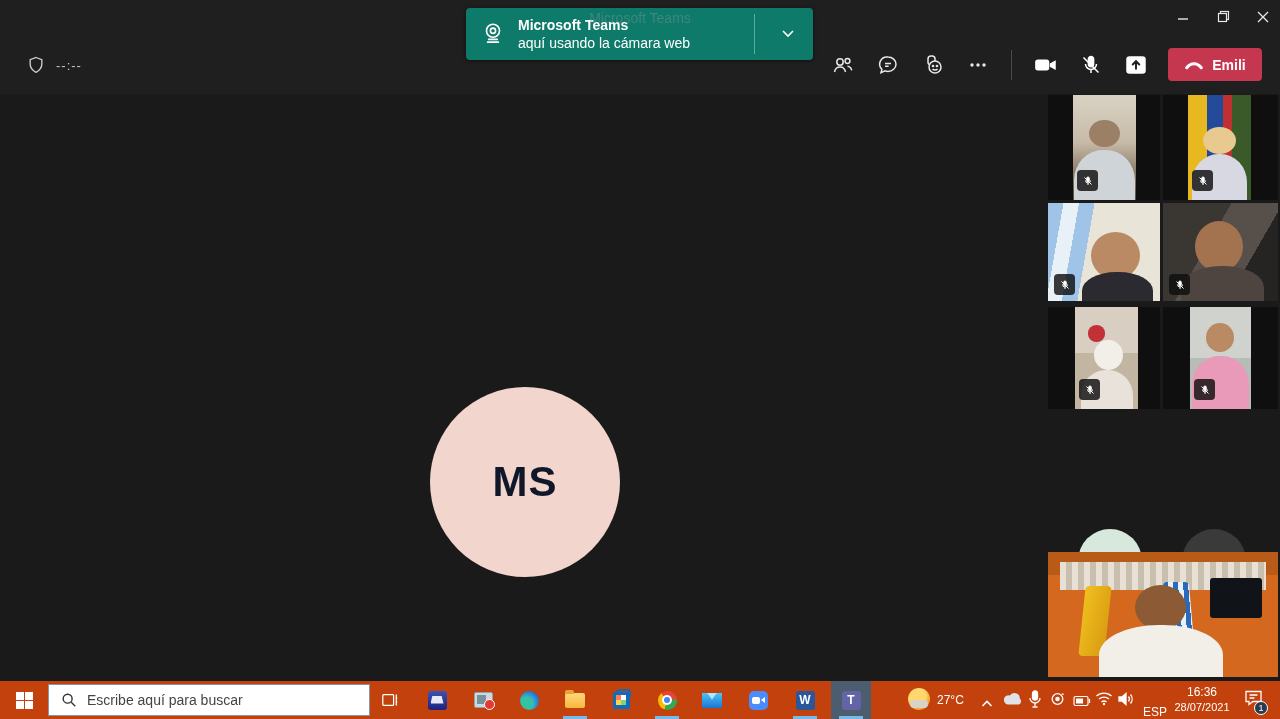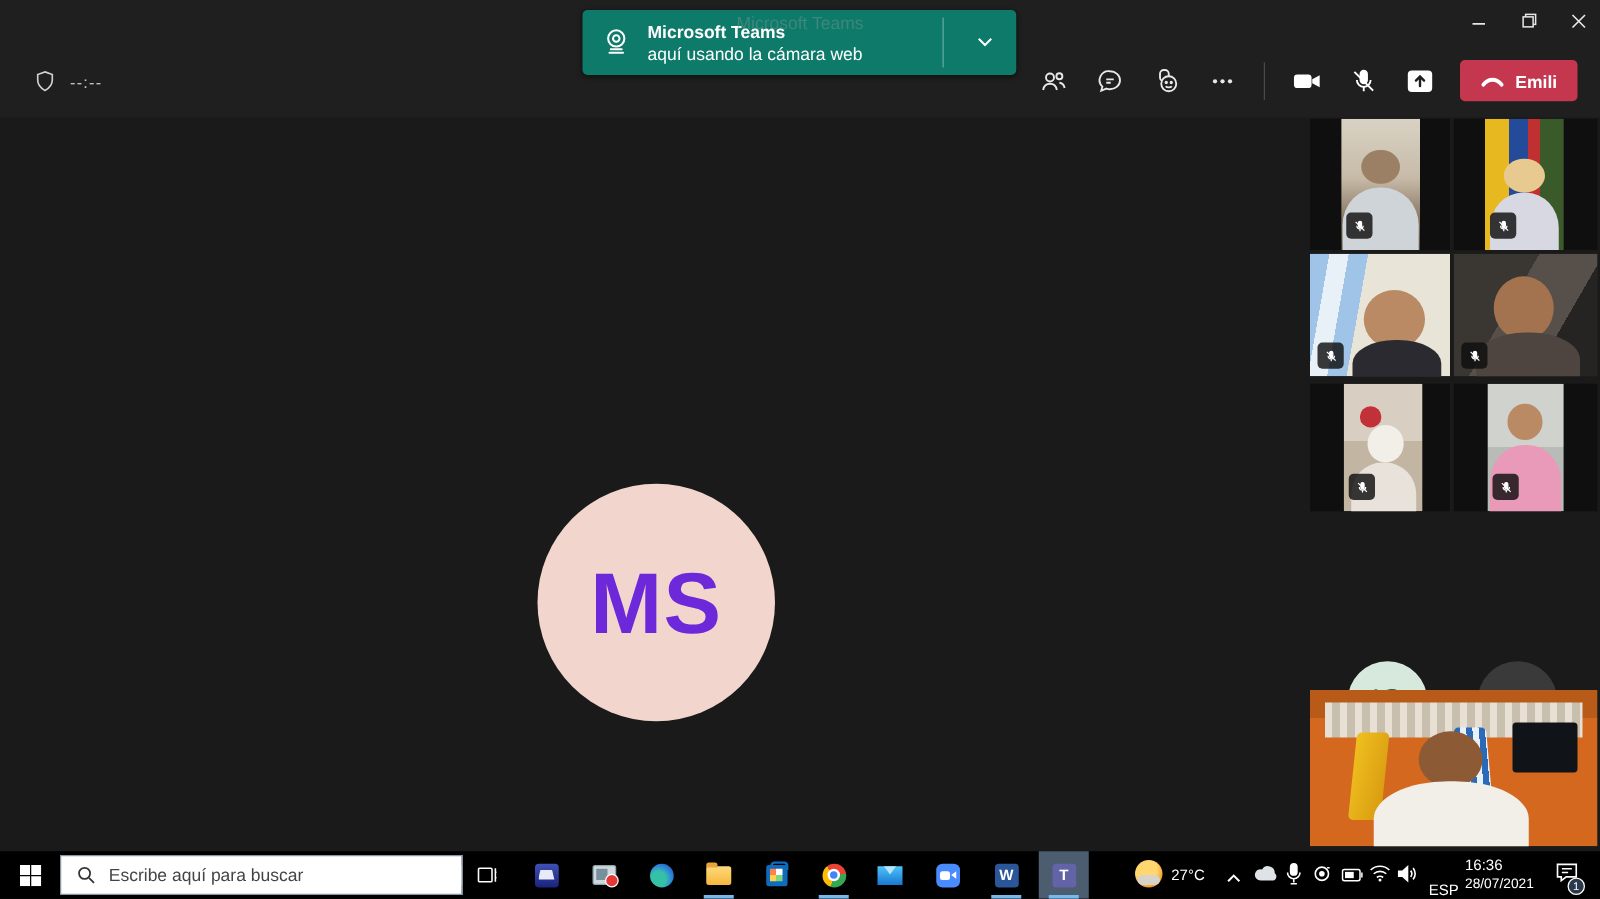--- a/index.html
+++ b/index.html
@@ -31,49 +31,49 @@
   .timer { left:56px; top:58px; color:#c8c8c8; font-size:13px; letter-spacing:1px; z-index:6; }
   .vdiv { left:1011px; top:50px; width:1px; height:30px; background:#4a4a4a; z-index:6; }
   #leave-btn { left:1168px; top:48px; width:94px; height:33px; background:#c4374e; border:none; border-radius:4px;
                color:#fff; font-size:14px; font-weight:bold; display:flex; align-items:center; justify-content:center;
                gap:8px; z-index:6; font-family:"Liberation Sans", sans-serif; cursor:pointer; }
 
   
   #stage { left:0; top:94px; width:1280px; height:587px; background:#1a1a1a; }
   #ms-avatar { left:430px; top:293px; width:190px; height:190px; border-radius:50%; background:#f2d6cd;
                display:flex; align-items:center; justify-content:center; }
-  #ms-avatar span { font-size:69px; font-weight:600; color:#6d28d9; letter-spacing:1px; }
+  #ms-avatar span { font-size:42px; font-weight:600; color:#0f172a; letter-spacing:1px; }
 
   
   .cell { background:#0f0f0f; }
   .vid { position:absolute; overflow:hidden; background:#222; }
   .vid .bg { position:absolute; inset:0; }
   .head { position:absolute; border-radius:50%; }
   .bodyshape { position:absolute; border-radius:48% 48% 0 0; }
   .mute-badge { position:absolute; left:4px; bottom:9px; width:21px; height:21px; border-radius:4px;
                 background:rgba(15,15,15,.82); display:flex; align-items:center; justify-content:center; }
   .circle-av { border-radius:50%; display:flex; align-items:center; justify-content:center; }
   #ig-av { left:1078px; top:435px; width:64px; height:64px; background:#d7e9dc; }
   #ig-av span { font-size:24px; color:#1e5b35; font-weight:500; }
   #ovf-av { left:1182px; top:435px; width:64px; height:64px; background:#3a3a3a; }
   #ovf-av span { font-size:15px; color:#fff; font-weight:bold; }
   #ig-name { left:1046px; top:509px; width:130px; text-align:center; color:#fff; font-size:11px; }
 
   
-  #taskbar { left:0; top:681px; width:1280px; height:38px; background:#000000; z-index:10; }
+  #taskbar { left:0; top:681px; width:1280px; height:38px; background:#c2410c; z-index:10; }
   #start { left:0; top:0; width:48px; height:38px; display:flex; align-items:center; justify-content:center; }
   #searchbox { left:48px; top:3px; width:322px; height:32px; background:#fff; border:1px solid #8696a7;
                display:flex; align-items:center; }
   #searchbox input { border:none; outline:none; flex:1; font-size:14px; color:#333;
                      font-family:"Liberation Sans", sans-serif; }
   #searchbox input::placeholder { color:#444; }
   .app-slot { top:0; width:40px; height:38px; display:flex; align-items:center; justify-content:center; }
   .run-line { position:absolute; bottom:0; left:8px; width:24px; height:3px; background:#76b9ed; }
   .tray-txt { color:#fff; font-size:12px; z-index:11; }
-  #clock { left:1172px; top:4px; width:60px; text-align:left; color:#fff; line-height:15px; }
+  #clock { left:1172px; top:4px; width:60px; text-align:center; color:#fff; line-height:15px; }
   #clock .t1 { font-size:12px; } #clock .t2 { font-size:11px; }
   .folder { width:20px; height:15px; background:linear-gradient(#ffd97a,#f5b73d); border-radius:2px; position:relative; }
   .folder:before { content:""; position:absolute; top:-3px; left:0; width:9px; height:4px; background:#e8a33d; border-radius:2px 2px 0 0; }
   .chrome { width:19px; height:19px; border-radius:50%;
             background:conic-gradient(from -40deg,#ea4335 0 120deg,#34a853 0 240deg,#fbbc05 0 360deg); position:relative; }
   .chrome:before { content:""; position:absolute; left:4.5px; top:4.5px; width:10px; height:10px; border-radius:50%;
                    background:#fff; }
   .chrome:after { content:""; position:absolute; left:6.5px; top:6.5px; width:6px; height:6px; border-radius:50%; background:#4285f4; }
   .edge { width:19px; height:19px; border-radius:50%;
           background:radial-gradient(circle at 35% 65%,#35c1a6 0 35%,#2e86de 60%,#174a8c 100%); }

